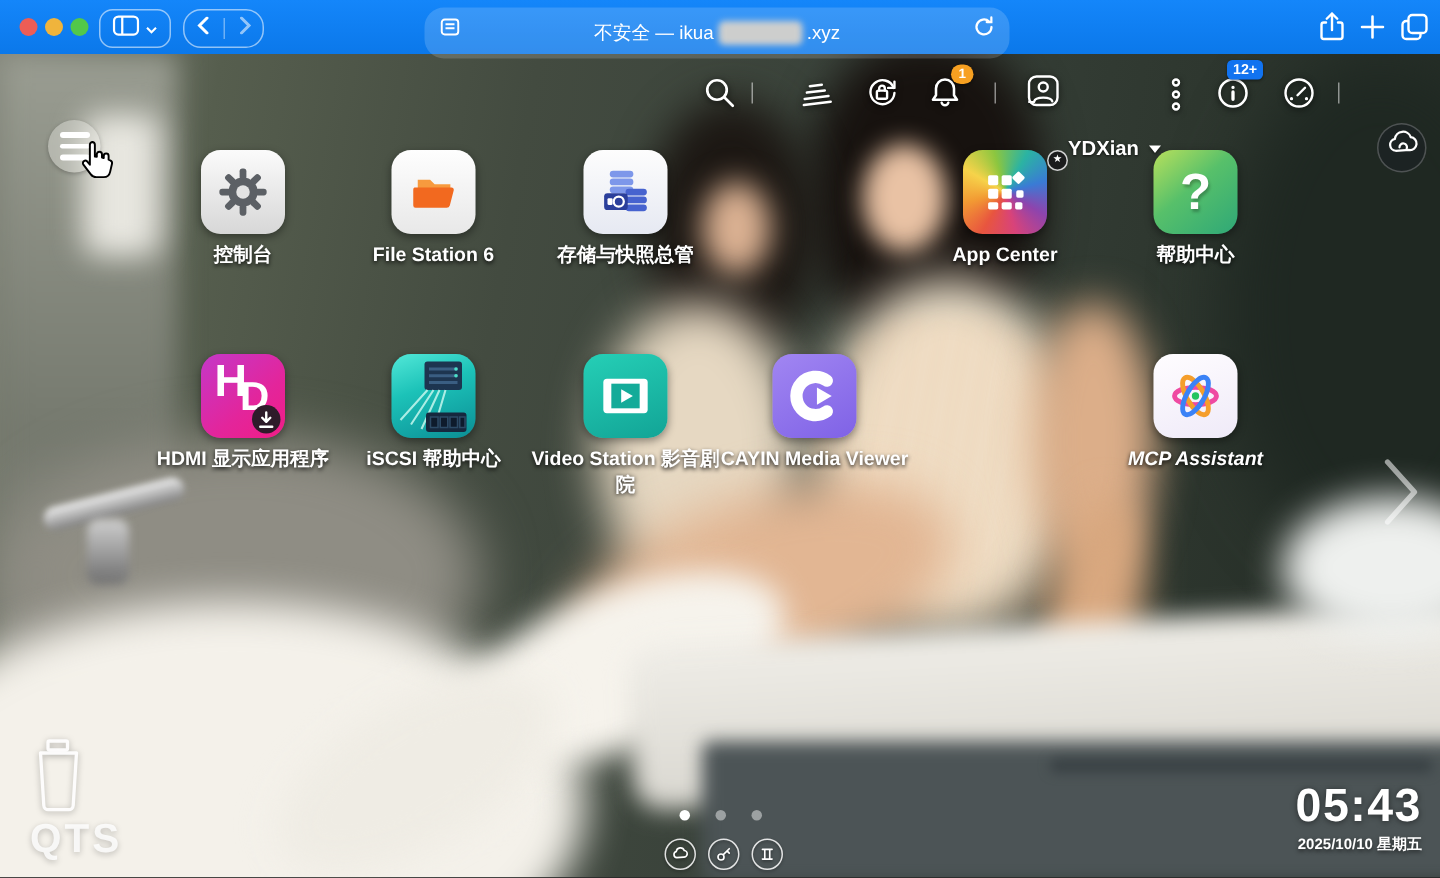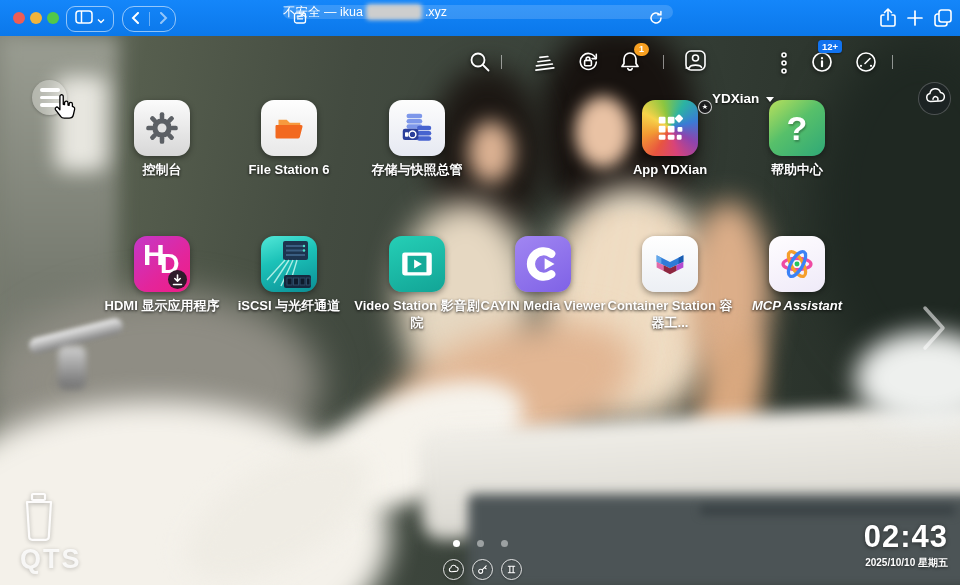--- a/index.html
+++ b/index.html
@@ -4,22 +4,22 @@
 <style>
   html,body{margin:0;padding:0;background:#222;}
   .screen{position:relative;width:960px;height:585px;overflow:hidden;
     font-family:"Liberation Sans",sans-serif;background:#333;user-select:none;}
   
   .browser-bar{position:absolute;top:0;left:0;right:0;height:36px;
     background:linear-gradient(#1486fa,#0b78ea);z-index:50;}
   .traffic{position:absolute;top:12px;width:12px;height:12px;border-radius:50%;}
   .pill{position:absolute;border:1.5px solid rgba(255,255,255,.55);border-radius:9px;
     display:flex;align-items:center;justify-content:center;gap:4px;}
-  .urlbar{position:absolute;left:283px;top:5px;width:390px;height:14px;border-radius:13px;
-    background:rgba(255,255,255,.16);display:flex;align-items:center;}
+  .urlbar{position:absolute;left:283px;top:5px;width:390px;height:34px;border-radius:13px;
+    background:rgba(255,255,255,.16);display:flex;align-items:center;justify-content:center;}
   .urlbar .center{display:flex;align-items:center;gap:3px;color:#fff;font-size:12.5px;}
   .blurbox{width:56px;height:16px;border-radius:4px;background:#d6d2cc;filter:blur(2px);opacity:.95;}
   .url-ic{position:absolute;left:10px;top:6px;}
   .reload{position:absolute;right:9px;top:5px;}
   .bicon{position:absolute;top:7px;}
   
   .desktop{position:absolute;top:36px;left:0;right:0;bottom:0;overflow:hidden;}
   .wp{position:absolute;inset:0;overflow:hidden;
     background:linear-gradient(100deg,#83867b 0%,#565e4e 14%,#434b40 34%,#39423a 55%,#2d362e 78%,#222a24 100%);}
   .blob{position:absolute;border-radius:50%;}
@@ -330,21 +330,21 @@
               <rect x="36" y="11" width="8.5" height="8.5" rx="1.5" transform="rotate(45 40 15)"></rect>
               <rect x="13" y="25" width="9" height="9" rx="1.5"></rect>
               <rect x="25" y="25" width="9" height="9" rx="1.5"></rect>
               <rect x="38" y="26.5" width="6.5" height="6.5" rx="1.5"></rect>
               <rect x="13" y="37" width="9" height="6.5" rx="1.5"></rect>
               <rect x="25" y="37" width="9" height="6.5" rx="1.5"></rect>
               <rect x="37" y="37" width="6.5" height="6.5" rx="1.5"></rect>
             </g>
           </svg>
       </div>
-      <div class="label">App YDXian</div>
+      <div class="label">App Center</div>
     </div>
 
     <div class="app" style="left:732px;top:64px;">
       <div class="tile t-help">
         <span class="help-q">?</span>
       </div>
       <div class="label">帮助中心</div>
     </div>
 
     <div class="app" style="left:97px;top:200px;">
@@ -372,21 +372,21 @@
             </g>
             <rect x="23" y="39" width="27" height="13" rx="2" fill="#16283e"></rect>
             <g fill="#0e1b2c" stroke="#2c4a66" stroke-width="1">
               <rect x="26" y="42" width="5" height="7"></rect>
               <rect x="32.5" y="42" width="5" height="7"></rect>
               <rect x="39" y="42" width="5" height="7"></rect>
               <rect x="45.5" y="42" width="3.5" height="7"></rect>
             </g>
           </svg>
       </div>
-      <div class="label">iSCSI 与光纤通道</div>
+      <div class="label">iSCSI 帮助中心</div>
     </div>
 
     <div class="app" style="left:352px;top:200px;">
       <div class="tile t-video">
         <svg width="46" height="46" viewBox="0 0 56 56">
             <rect x="10" y="14" width="36" height="28" rx="3" fill="#fff"></rect>
             <rect x="16.5" y="18" width="23" height="20" fill="#14ab99"></rect>
             <g fill="#fff">
               <rect x="12" y="17" width="3" height="3"></rect>
               <rect x="12" y="23" width="3" height="3"></rect>
@@ -406,33 +406,20 @@
     <div class="app" style="left:478px;top:200px;">
       <div class="tile t-cayin">
         <svg width="46" height="46" viewBox="0 0 56 56">
             <path d="M38 15.5A15.5 15.5 0 1 0 38 40.5" fill="none" stroke="#fff" stroke-width="10" stroke-linecap="round"></path>
             <path d="M30 21l12 7-12 7z" fill="#fff"></path>
           </svg>
       </div>
       <div class="label">CAYIN Media Viewer</div>
     </div>
 
-    <div class="app" style="left:605px;top:200px;">
-      <div class="tile t-cont">
-        <svg width="44" height="44" viewBox="0 0 56 56">
-            <path d="M11 17l17 8.5L45 17l0 8-17 8.5L11 25z" fill="#2f7bd8"></path>
-            <path d="M11 17l6 3v8l-6-3z" fill="#63a8ea"></path>
-            <path d="M45 17l-6 3v8l6-3z" fill="#1a5cb0"></path>
-            <path d="M19.5 29.2L28 33.5l8.5-4.3v7.3L28 41l-8.5-4.5z" fill="#8e2740"></path>
-            <path d="M11 25l8.5 4.2v7.3L11 32.3z" fill="#e06aa8"></path>
-            <path d="M45 25l-8.5 4.2v7.3L45 32.3z" fill="#b44ad0"></path>
-          </svg>
-      </div>
-      <div class="label">Container Station 容器工...</div>
-    </div>
 
     <div class="app" style="left:732px;top:200px;font-style:italic;">
       <div class="tile t-mcp">
         <svg width="46" height="46" viewBox="0 0 56 56" fill="none" stroke-width="4">
             <ellipse cx="28" cy="28" rx="17" ry="7" stroke="#ef4aa2"></ellipse>
             <ellipse cx="28" cy="28" rx="17" ry="7" stroke="#f59e2b" transform="rotate(60 28 28)"></ellipse>
             <ellipse cx="28" cy="28" rx="17" ry="7" stroke="#3b82f6" transform="rotate(120 28 28)"></ellipse>
             <circle cx="28" cy="28" r="3" fill="#22c55e" stroke="none"></circle>
           </svg>
       </div>
@@ -466,21 +453,21 @@
           </svg>
       </span>
       <span class="mdi">
         <svg width="11" height="11" viewBox="0 0 12 12" fill="none" stroke="#fff" stroke-width="1.2" stroke-linecap="round">
             <path d="M4.2 2.5v7M7.8 2.5v7M2.5 2.5h7M2.5 9.5h7"></path>
           </svg>
       </span>
     </div>
 
     <div class="clock">
-      <div class="time">02:43</div>
+      <div class="time">05:43</div>
       <div class="date">2025/10/10 星期五</div>
     </div>
 
     <div class="next-arrow">
       <svg width="28" height="50" viewBox="0 0 28 50" fill="none" stroke="rgba(255,255,255,.55)" stroke-width="3.5" stroke-linecap="round" stroke-linejoin="round">
           <path d="M5 5l18 20L5 45"></path>
         </svg>
     </div>
 
     <div class="cursor">

